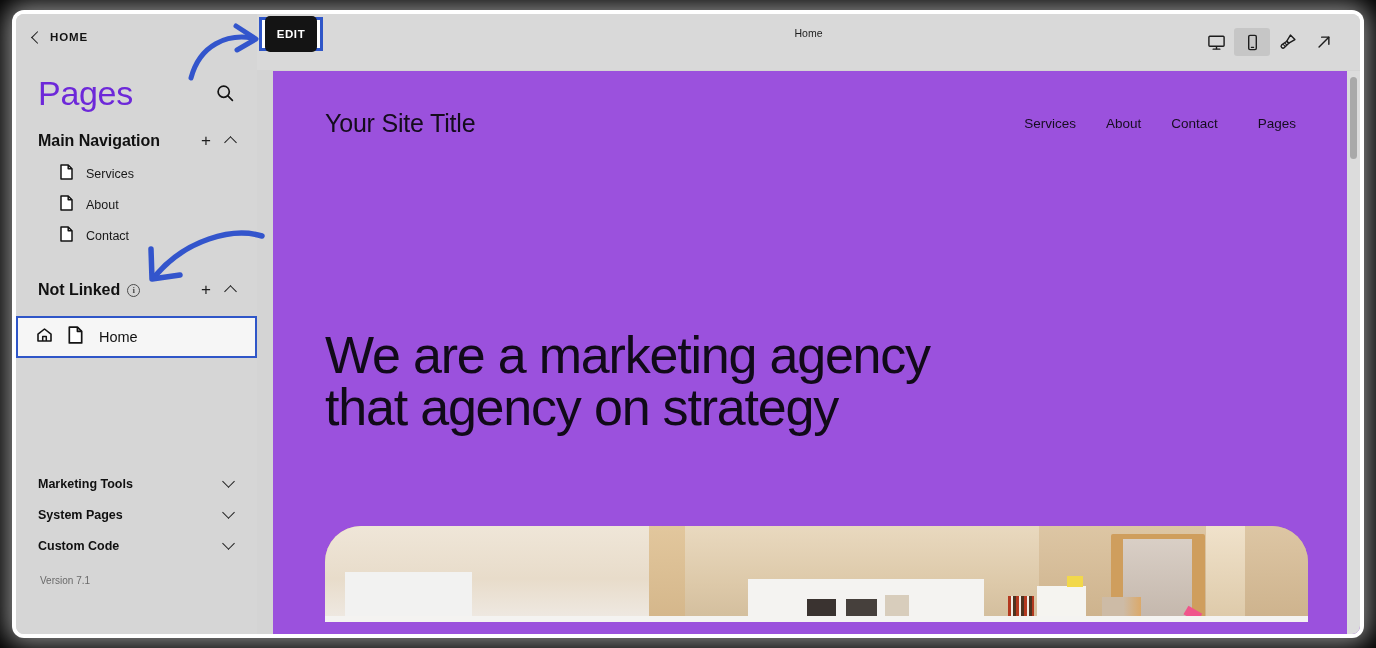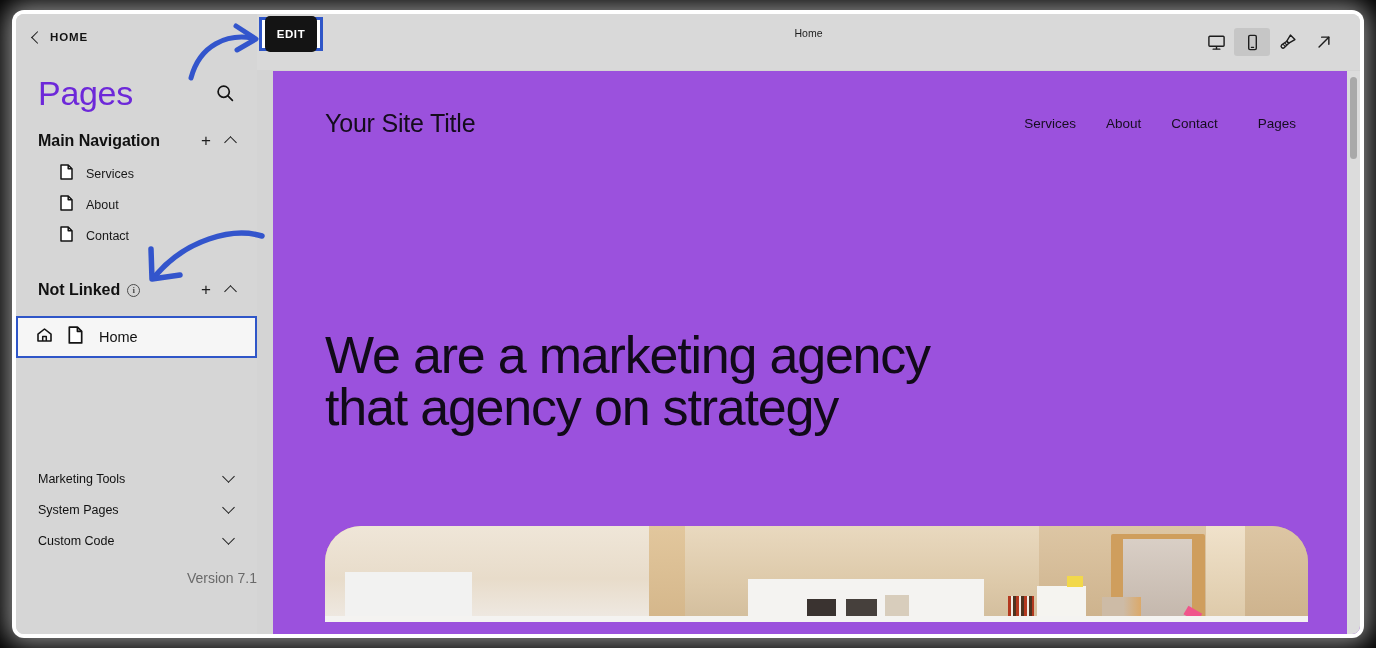--- a/index.html
+++ b/index.html
@@ -155,35 +155,34 @@
   .collapse-row {
     display: flex;
     align-items: center;
     justify-content: space-between;
     height: 31px;
     padding: 0 24px 0 22px;
     cursor: pointer;
   }
   .collapse-row .c-label {
     font-size: 12.5px;
-    font-weight: normal;
+    font-weight: bold;
     color: #101010;
   }
   .collapse-row .c-caret {
     width: 9px; height: 9px;
     border-right: 1.6px solid #1d1d1d;
     border-bottom: 1.6px solid #1d1d1d;
     transform: rotate(45deg);
     margin-top: -4px;
   }
   #version {
-    font-size: 14px;
+    font-size: 10px;
     color: #6a6a6a;
     padding: 14px 0 0 24px;
-    text-align: right;
   }
   #sidebar-bottom-pad { height: 48px; }
 
   
   #topbar {
     position: absolute;
     left: 241px; top: 0;
     width: 1103px;
     height: 56px;
     background: #d9d9d9;

